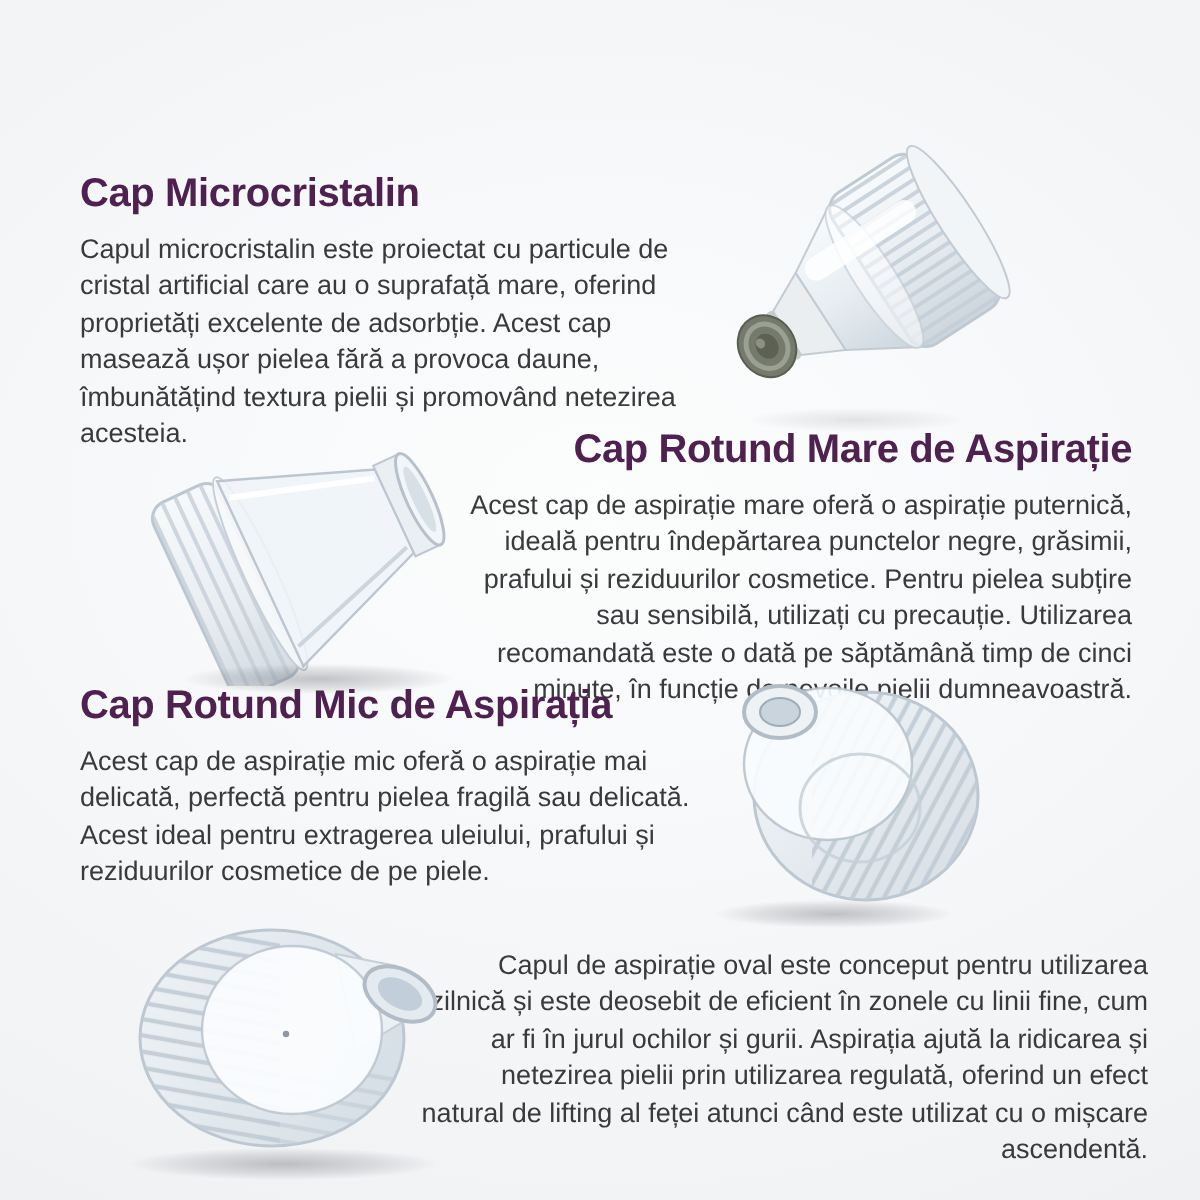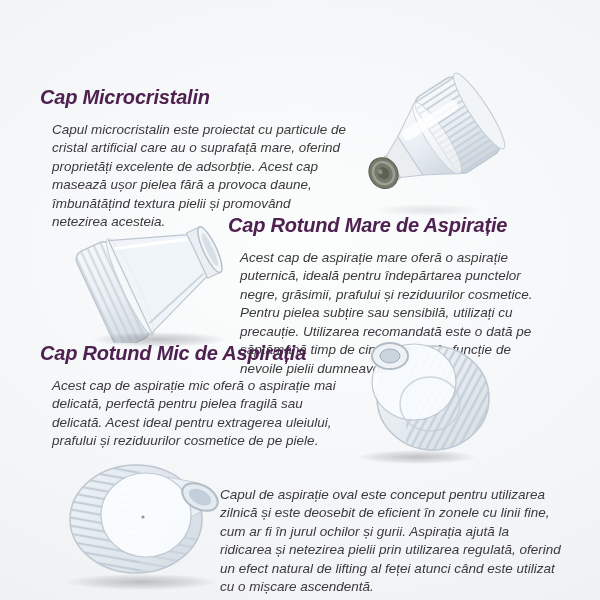--- a/index.html
+++ b/index.html
@@ -1,25 +1,24 @@
 <!DOCTYPE html>
 <html><head>
 <meta charset="utf-8">
 <style>
   html,body { margin:0; padding:0; background:#ffffff; }
   .canvas {
     position:relative; width:600px; height:600px; overflow:hidden;
     background: radial-gradient(ellipse 130% 95% at 50% 42%, #fcfdfd 0%, #f3f4f6 55%, #e9ebed 100%);
     font-family:"Liberation Sans", sans-serif;
-    font-style:italic;
   }
   .sec { position:absolute; }
   .sec h2 { margin:0 0 7px 0; font-size:20px; font-weight:bold; color:#4e2150; letter-spacing:-0.2px; }
-  .sec p  { margin:12px; font-size:13.5px; line-height:1.37; color:#3a3a3c; }
-  .sec.right { text-align:left; }
+  .sec p  { margin:0; font-size:13.5px; line-height:1.37; color:#3a3a3c; }
+  .sec.right { text-align:right; }
   .s1 { left:40px;  top:86px;  width:320px; }
   .s2 { right:34px; top:214px; width:338px; }
   .s3 { left:40px;  top:342px; width:312px; }
   .s4 { right:26px; top:474px; width:366px; }
   .imgbox { position:absolute; }
   .imgbox svg { width:100%; height:100%; display:block; }
   .i1 { left:348px; top:66px;  width:170px; height:150px; }
   .i2 { left:72px;  top:208px; width:168px; height:135px; }
   .i3 { left:348px; top:320px; width:160px; height:140px; }
   .i4 { left:50px;  top:453px; width:180px; height:130px; }

